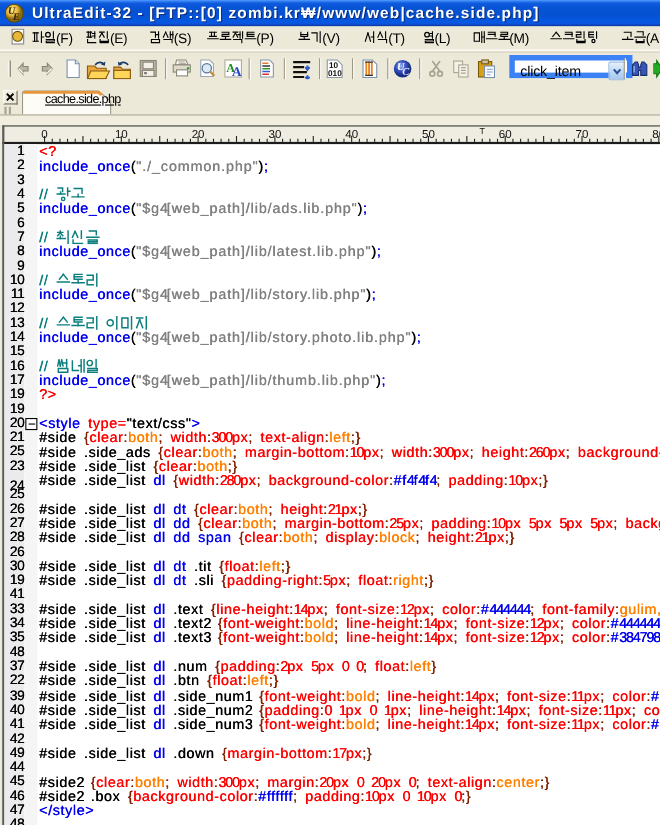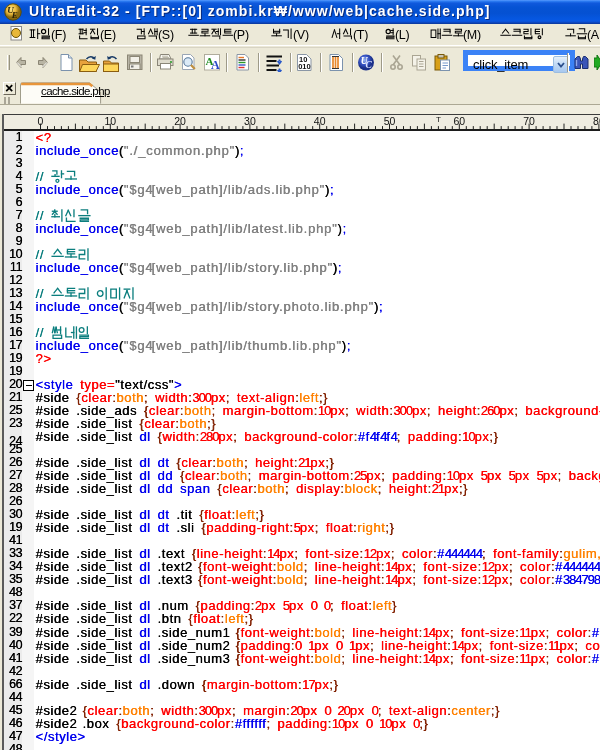--- a/index.html
+++ b/index.html
@@ -598,21 +598,21 @@
 <div class="cl" style="top:599.4px">#side .side_list <s class="k">dl</s> .num <s class="m">{</s><s class="r">padding</s><s class="m">:</s><s class="r"><i>2</i>px</s> <s class="r"><i>5</i>px</s> <s class="r"><i>0</i></s> <s class="r"><i>0</i></s><s class="m">;</s> <s class="r">float</s><s class="m">:</s><s class="o">left</s><s class="m">}</s></div>
 <div class="ln" style="top:612.4px">22</div>
 <div class="cl" style="top:612.4px">#side .side_list <s class="k">dl</s> .btn <s class="m">{</s><s class="r">float</s><s class="m">:</s><s class="o">left</s><s class="m">;</s><s class="m">}</s></div>
 <div class="ln" style="top:625.5px">39</div>
 <div class="cl" style="top:625.5px">#side .side_list <s class="k">dl</s> .side_num<i>1</i> <s class="m">{</s><s class="r">font-weight</s><s class="m">:</s><s class="o">bold</s><s class="m">;</s> <s class="r">line-height</s><s class="m">:</s><s class="r"><i>14</i>px</s><s class="m">;</s> <s class="r">font-size</s><s class="m">:</s><s class="r"><i>11</i>px</s><s class="m">;</s> <s class="r">color</s><s class="m">:</s><s class="k">#<i>848484</i></s></div>
 <div class="ln" style="top:638.5px">40</div>
 <div class="cl" style="top:638.5px">#side .side_list <s class="k">dl</s> .side_num<i>2</i> <s class="m">{</s><s class="r">padding</s><s class="m">:</s><s class="r"><i>0</i></s> <s class="r"><i>1</i>px</s> <s class="r"><i>0</i></s> <s class="r"><i>1</i>px</s><s class="m">;</s> <s class="r">line-height</s><s class="m">:</s><s class="r"><i>14</i>px</s><s class="m">;</s> <s class="r">font-size</s><s class="m">:</s><s class="r"><i>11</i>px</s><s class="m">;</s> <s class="r">color</s></div>
 <div class="ln" style="top:651.5px">41</div>
 <div class="cl" style="top:651.5px">#side .side_list <s class="k">dl</s> .side_num<i>3</i> <s class="m">{</s><s class="r">font-weight</s><s class="m">:</s><s class="o">bold</s><s class="m">;</s> <s class="r">line-height</s><s class="m">:</s><s class="r"><i>14</i>px</s><s class="m">;</s> <s class="r">font-size</s><s class="m">:</s><s class="r"><i>11</i>px</s><s class="m">;</s> <s class="r">color</s><s class="m">:</s><s class="k">#<i>666666</i></s></div>
 <div class="ln" style="top:664.5px">42</div>
-<div class="ln" style="top:677.5px">66</div>
+<div class="ln" style="top:677.5px">49</div>
 <div class="cl" style="top:677.5px">#side .side_list <s class="k">dl</s> .down <s class="m">{</s><s class="r">margin-bottom</s><s class="m">:</s><s class="r"><i>17</i>px</s><s class="m">;</s><s class="m">}</s></div>
 <div class="ln" style="top:690.6px">44</div>
 <div class="ln" style="top:703.6px">45</div>
 <div class="cl" style="top:703.6px">#side<i>2</i> <s class="m">{</s><s class="r">clear</s><s class="m">:</s><s class="o">both</s><s class="m">;</s> <s class="r">width</s><s class="m">:</s><s class="r"><i>300</i>px</s><s class="m">;</s> <s class="r">margin</s><s class="m">:</s><s class="r"><i>20</i>px</s> <s class="r"><i>0</i></s> <s class="r"><i>20</i>px</s> <s class="r"><i>0</i></s><s class="m">;</s> <s class="r">text-align</s><s class="m">:</s><s class="o">center</s><s class="m">;</s><s class="m">}</s></div>
 <div class="ln" style="top:716.6px">46</div>
 <div class="cl" style="top:716.6px">#side<i>2</i> .box <s class="m">{</s><s class="r">background-color</s><s class="m">:</s><s class="k">#ffffff</s><s class="m">;</s> <s class="r">padding</s><s class="m">:</s><s class="r"><i>10</i>px</s> <s class="r"><i>0</i></s> <s class="r"><i>10</i>px</s> <s class="r"><i>0</i></s><s class="m">;</s><s class="m">}</s></div>
 <div class="ln" style="top:729.6px">47</div>
 <div class="cl" style="top:729.6px"><s class="k">&lt;/style&gt;</s></div>
 <div class="ln" style="top:742.6px">48</div>
 </body></html>

